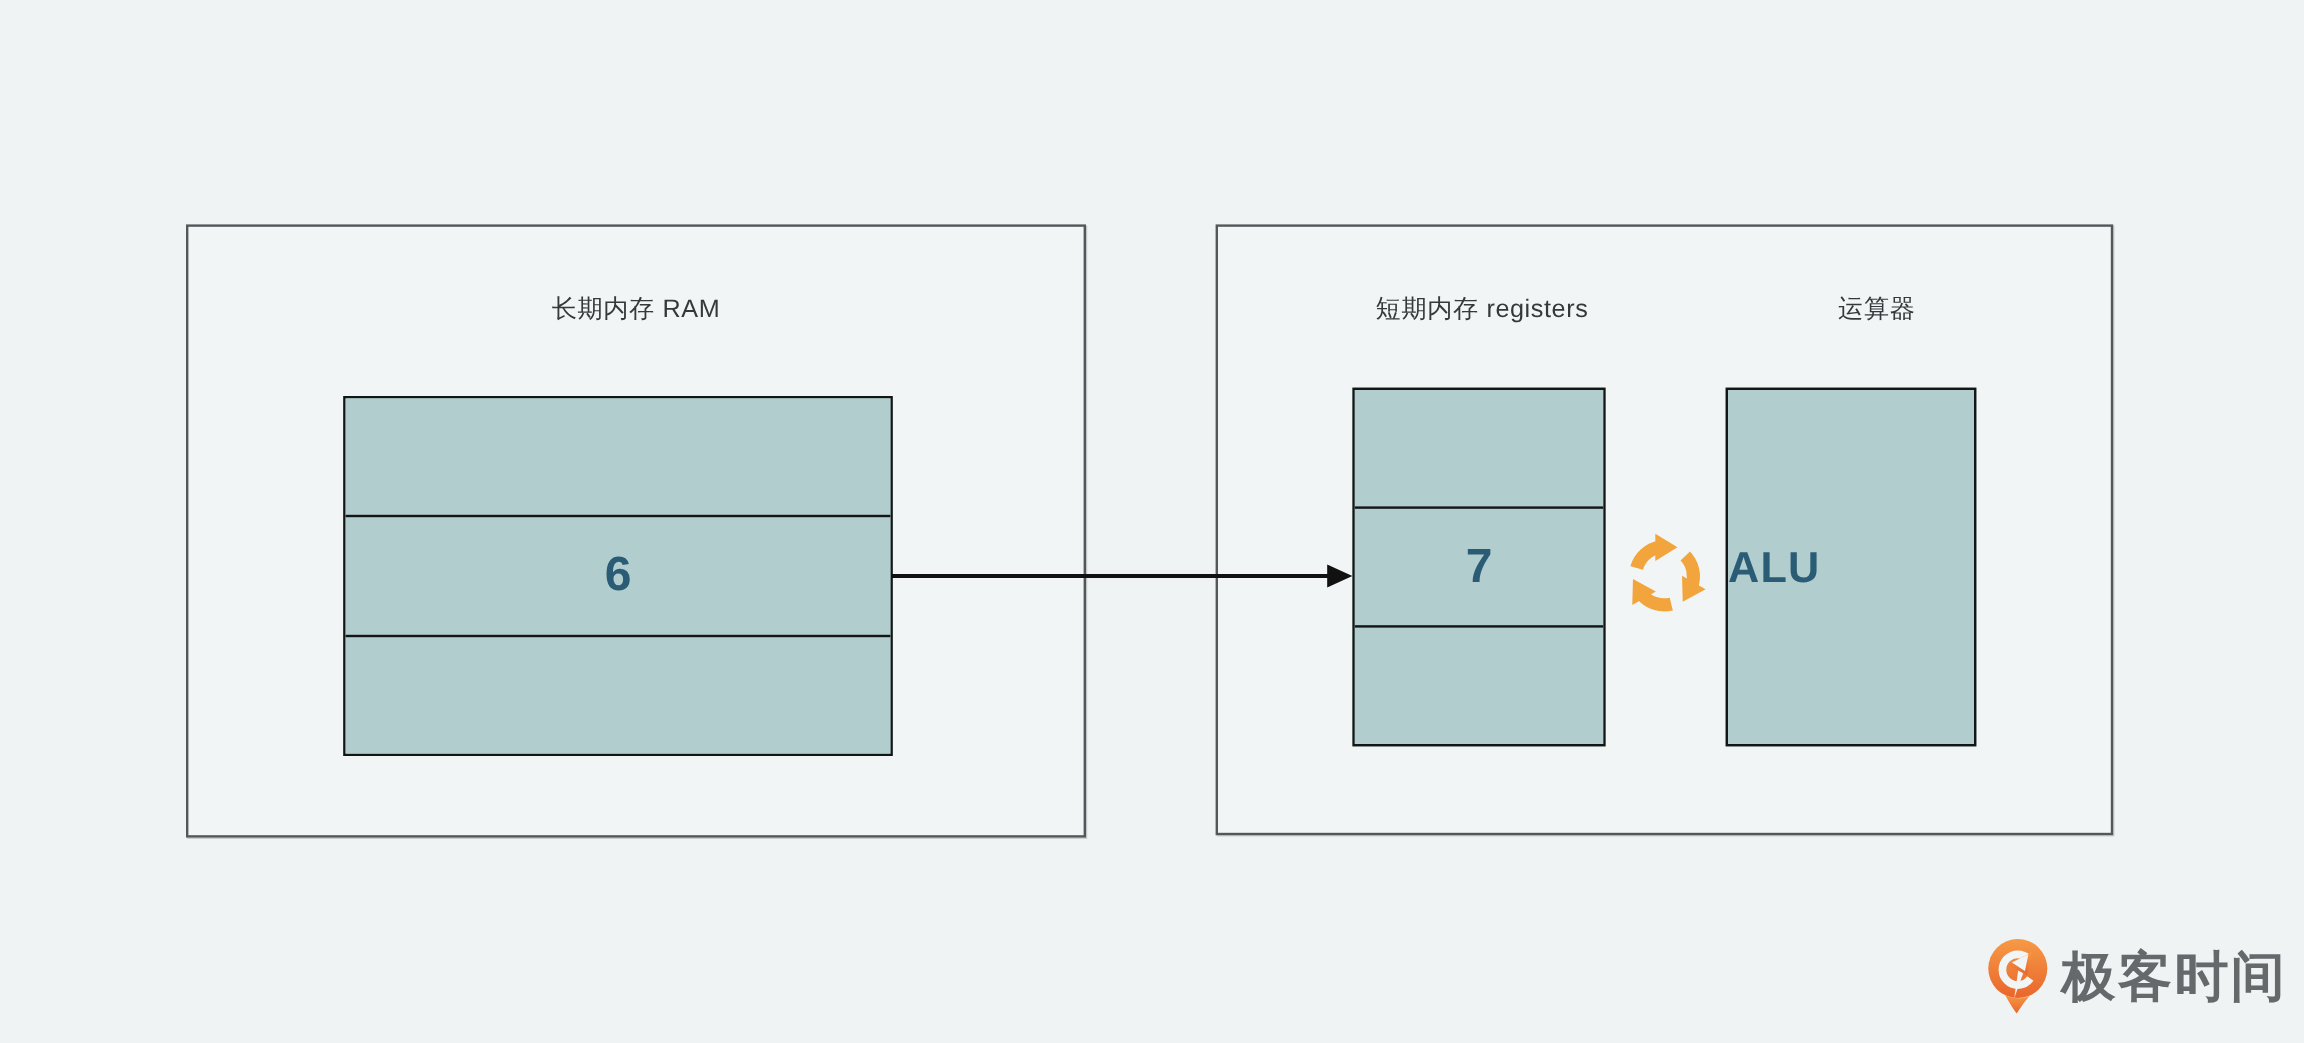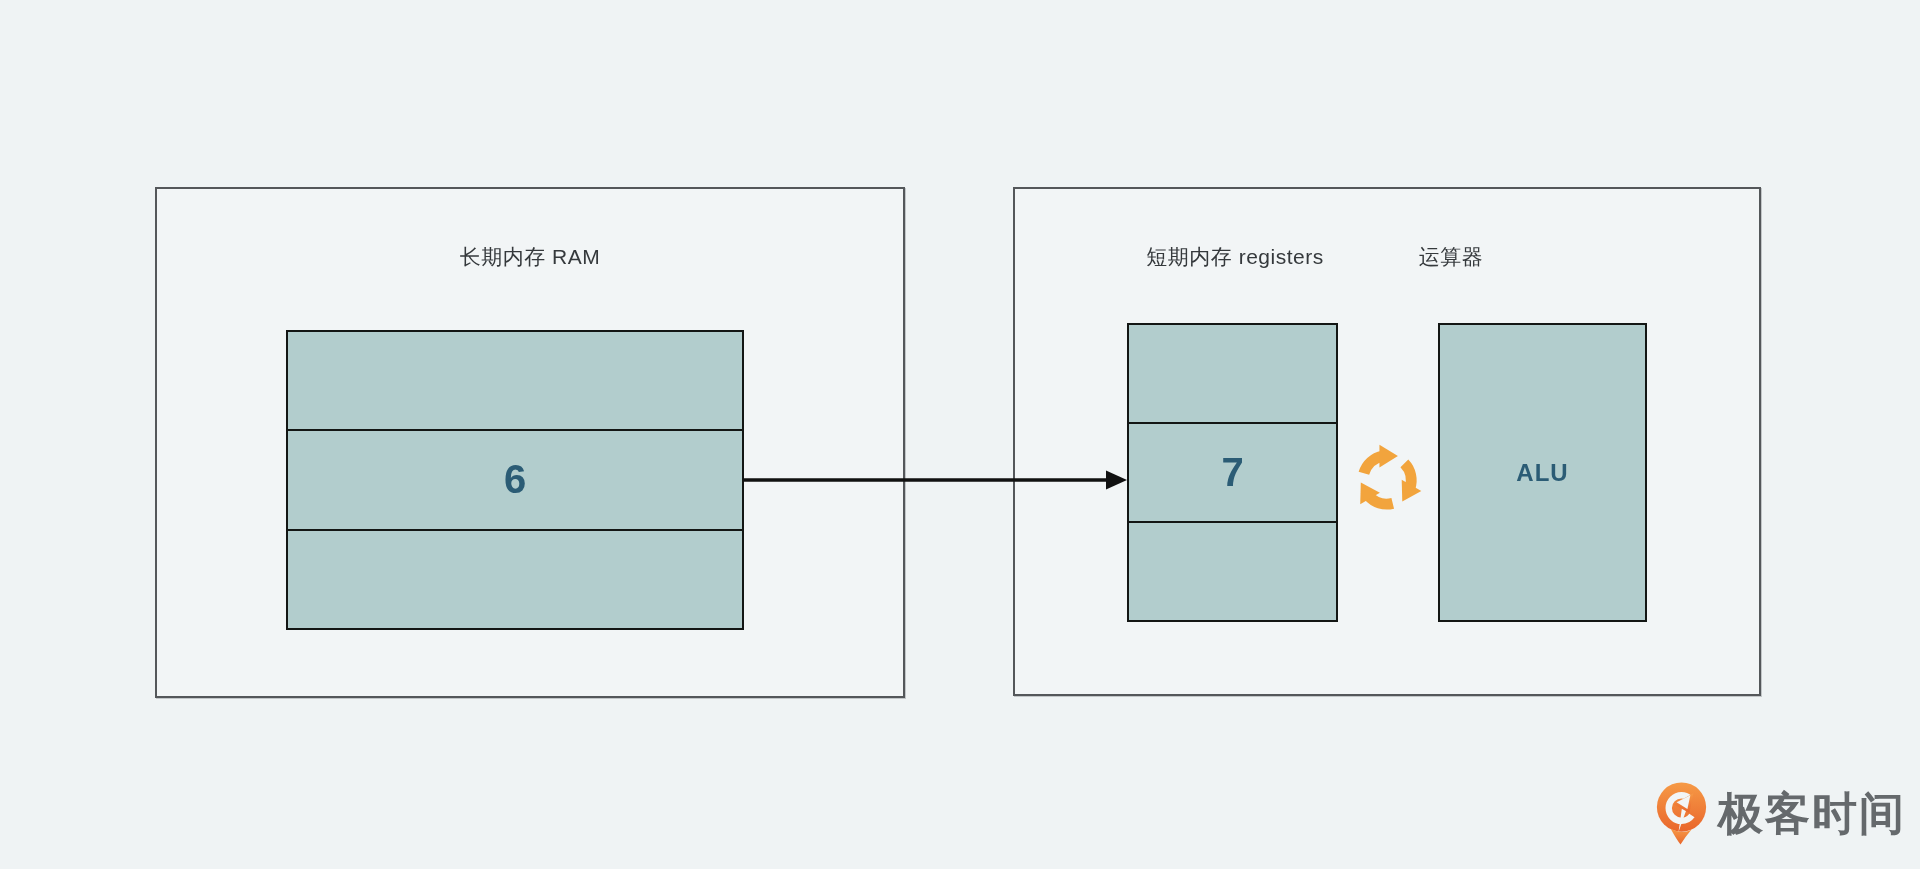--- a/index.html
+++ b/index.html
@@ -34,21 +34,21 @@
     position:absolute;
     transform:translateX(-50%);
     font-size:21px;
     color:var(--title-text);
     white-space:nowrap;
     top:243px;
     letter-spacing:.5px;
   }
   .title-ram{left:530px;}
   .title-registers{left:1235px;text-align:center;}
-  .title-alu-unit{left:1451px;}
+  .title-alu-unit{left:1564px;}
   .stack{
     position:absolute;
     display:flex;
     flex-direction:column;
     border:2px solid var(--cell-border);
     background:var(--cell-fill);
   }
   .stack.ram-stack{left:286px;top:330px;width:458px;height:300px;}
   .stack.reg-stack{left:1127px;top:323px;width:211px;height:299px;}
   .cell{
@@ -60,22 +60,22 @@
     font-size:40px;
     font-weight:600;
     color:var(--value-text);
   }
   .cell + .cell{border-top:2px solid var(--cell-border);}
   .alu-box{
     position:absolute;
     left:1438px;top:323px;width:209px;height:299px;
     background:var(--cell-fill);
     border:2px solid var(--cell-border);
-    display:flex;align-items:center;justify-content:center;
-    font-size:24px;font-weight:700;
+    display:flex;align-items:center;justify-content:flex-start;
+    font-size:36px;font-weight:700;
     color:var(--value-text);
     letter-spacing:1px;
   }
   .main-arrow{position:absolute;left:740px;top:458px;width:392px;height:44px;}
   .sync-wrap{position:absolute;left:1345px;top:438px;width:84px;height:84px;}
   .logo{
     position:absolute;left:1650px;top:780px;
     display:flex;align-items:center;gap:5px;
   }
   .logo-icon{width:63px;height:66px;}

